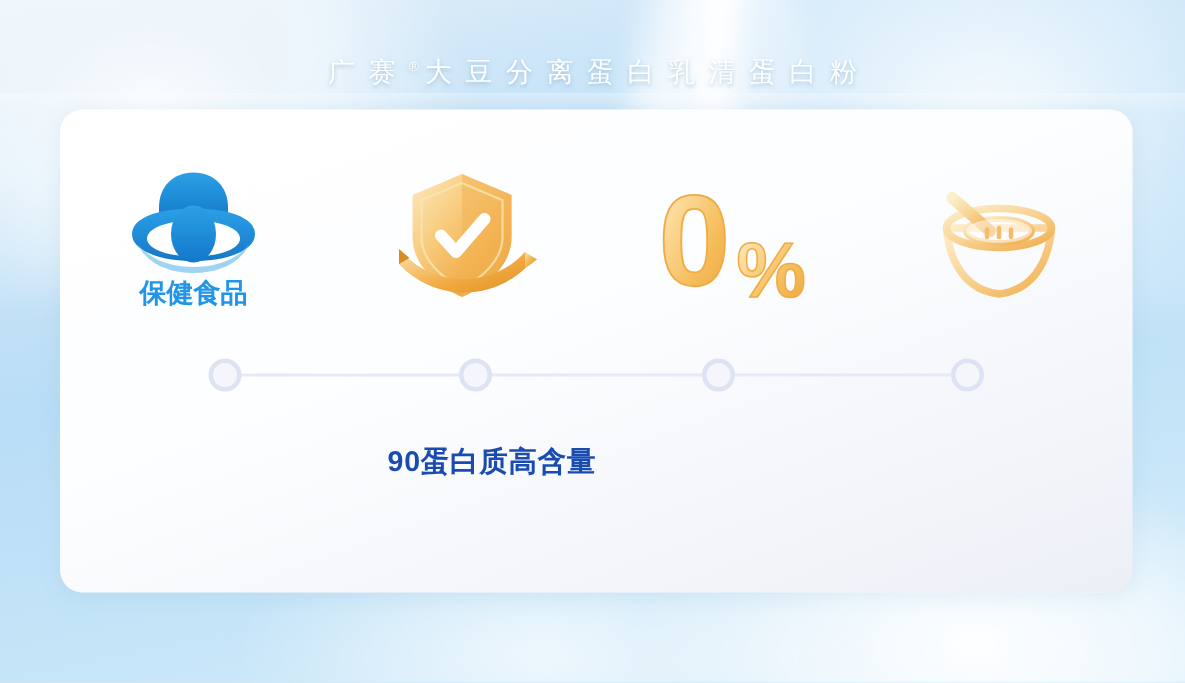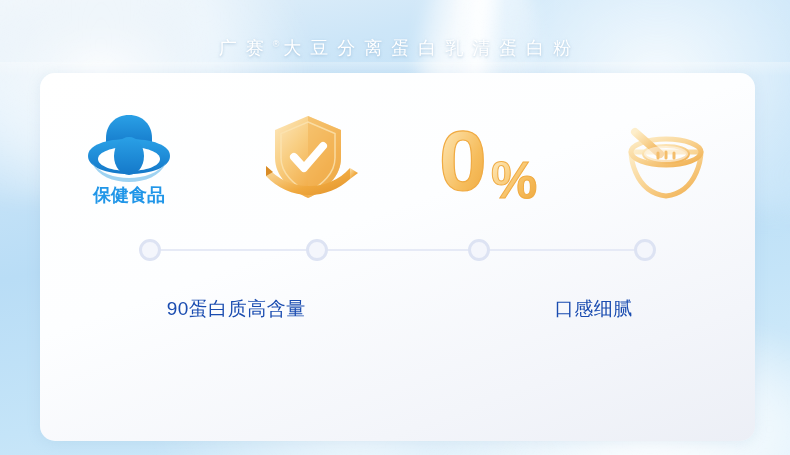--- a/index.html
+++ b/index.html
@@ -72,21 +72,21 @@
     text-shadow:0 1px 3px rgba(120,160,195,.55);
     white-space:nowrap;
     padding-left:9px;
   }
   .title .reg{
     font-size:9px;vertical-align:super;letter-spacing:4px;
   }
 
   
   .card{
-    position:absolute;left:40px;top:73px;width:715px;height:368px;
+    position:absolute;left:40px;top:73px;width:715px;height:322px;
     border-radius:15px;
     background:linear-gradient(160deg,#ffffff 0%,#fdfeff 42%,#f3f5fa 78%,#eceff6 100%);
     box-shadow:0 2px 14px rgba(125,165,200,.16);
   }
 
   
   .icon-row{
     position:absolute;left:0;top:30px;width:715px;height:110px;
     display:flex;
   }
@@ -114,23 +114,23 @@
   .conn-dot.d3{left:428px;}
   .conn-dot.d4{left:594px;}
 
   
   .caption-row{
     position:absolute;left:0;top:222px;width:715px;
     display:flex;
   }
   .caption-cell{
     flex:1 1 0;
-    text-align:center;
+    text-align:right;
     color:#1a4cb0;
-    font-weight:normal;
+    font-weight:bold;
     font-size:19px;
     line-height:1.45;
     letter-spacing:.5px;
     padding-left:35px;
   }
   .caption-cell .l2{display:block;}
 </style>
 </head>
 <body>
 
@@ -260,18 +260,17 @@
       <div class="conn-dot d2"></div>
       <div class="conn-dot d3"></div>
       <div class="conn-dot d4"></div>
     </div>
 
     <div class="caption-row">
       <div class="caption-cell">
         <span>90蛋白质高含量</span>
       </div>
       <div class="caption-cell">
-        <span>口感细腻</span>
       </div>
     </div>
 
   </div>
 </div>
 
 </body></html>

